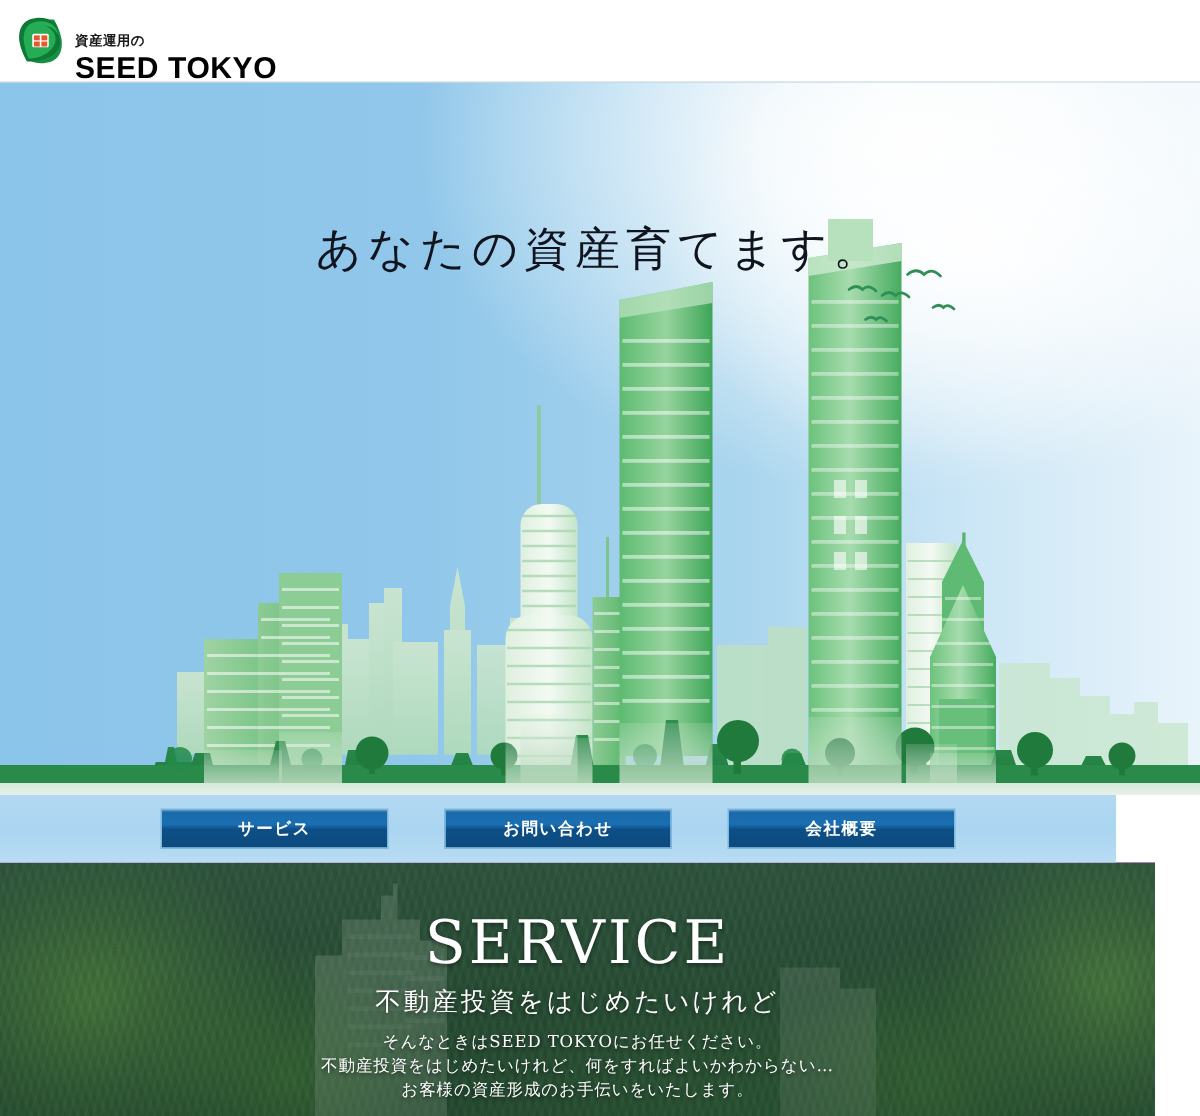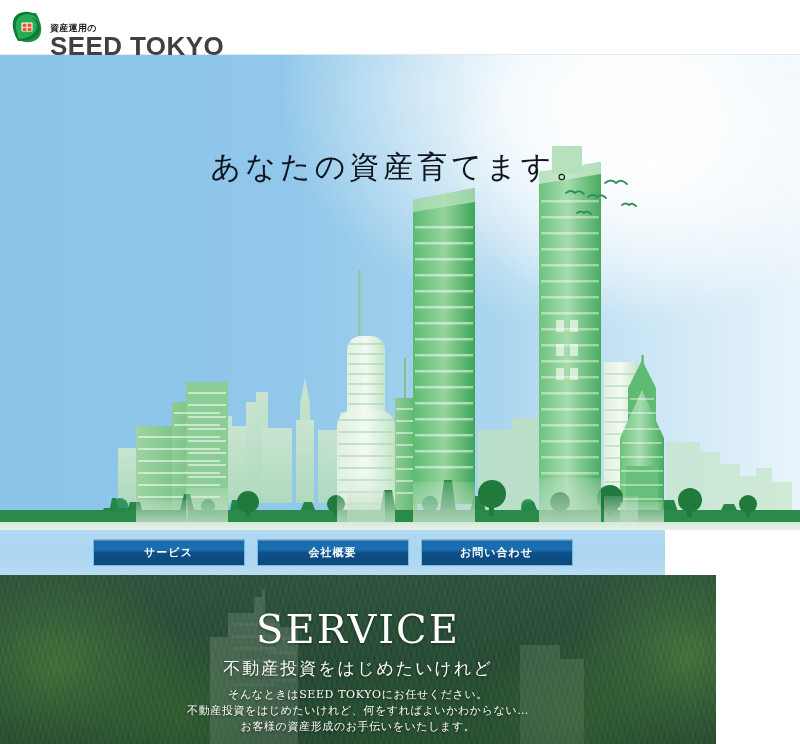--- a/index.html
+++ b/index.html
@@ -33,22 +33,22 @@
   .logo-mark svg{ display:block; }
   .logo-text{ display:flex; flex-direction:column; justify-content:center; }
   .logo-kicker{
     font-size:9px; line-height:11px;
     color:#1a1a1a; letter-spacing:.3px;
     font-weight:700;
     font-family:"DejaVu Sans", sans-serif;
     margin-top:28px;
   }
   .logo-name{
-    font-size:26px; line-height:25px;
-    font-weight:700; color:#404040;
+    font-size:20px; line-height:25px;
+    font-weight:700; color:#000000;
     letter-spacing:.4px;
     font-family:"Liberation Sans", sans-serif;
   }
 
   
   .hero{
     position:relative;
     width:800px; height:475px;
     overflow:hidden;
     background:#8cc5ea;
@@ -80,45 +80,45 @@
   .cityscape{
     position:absolute; left:0; bottom:0;
     width:800px; height:400px;
     z-index:3;
   }
   .cityscape svg{ display:block; width:800px; height:400px; }
 
   
   .nav-bar{
     position:relative;
-    width:665px; height:45px;
+    width:744px; height:45px;
     background:linear-gradient(to bottom,#b3d9f2 0%, #aad5f0 50%, #b8dcf3 100%);
     display:flex; align-items:center; justify-content:center;
-    gap:12px;
+    gap:37px;
     z-index:8;
   }
   .nav-btn{
     width:152px; height:27px;
     border:1px solid #7fb8dd;
     background:linear-gradient(to bottom,#1a6aaa 0%, #1a6fb2 38%, #0d4f86 52%, #0c4a7e 100%);
     color:#ffffff;
     font-size:11px;
     letter-spacing:1px;
     font-weight:700;
     display:flex; align-items:center; justify-content:center;
     cursor:pointer;
     font-family:"DejaVu Sans","Liberation Sans", sans-serif;
     text-decoration:none;
     box-shadow:inset 0 1px 0 rgba(255,255,255,.25);
   }
 
   
   .service{
     position:relative;
-    width:716px; height:169px;
+    width:770px; height:169px;
     overflow:hidden;
     background:#d946ef;
   }
   .service-photo{
     position:absolute; inset:0;
     background:
       radial-gradient(ellipse 300px 120px at 62% 96%, rgba(60,110,60,.55), rgba(20,52,28,0) 70%),
       radial-gradient(ellipse 180px 150px at 8% 55%, rgba(92,148,66,.85), rgba(45,95,45,0) 72%),
       radial-gradient(ellipse 160px 150px at 96% 50%, rgba(95,150,70,.85), rgba(45,95,45,0) 72%),
       radial-gradient(ellipse 140px 120px at 25% 85%, rgba(72,128,56,.8), rgba(40,85,40,0) 74%),
@@ -490,22 +490,22 @@
         <rect x="539" y="392" width="62" height="44"></rect>
         <rect x="604" y="392" width="34" height="26"></rect>
         <rect x="620" y="392" width="44" height="20"></rect>
       </g>
     </svg>
   </div>
 </section>
 
 <nav class="nav-bar">
   <a class="nav-btn" href="#">サービス</a>
+  <a class="nav-btn" href="#">お問い合わせ</a>
   <a class="nav-btn" href="#">会社概要</a>
-  <a class="nav-btn" href="#">お問い合わせ</a>
 </nav>
 
 <section class="service">
   <div class="service-photo"></div>
 
   <svg class="service-buildings" viewBox="0 0 800 169" preserveAspectRatio="none" aria-hidden="true">
     <g fill="#cfdccb" opacity=".8">
       <rect x="228" y="38" width="52" height="131"></rect>
       <rect x="268" y="52" width="30" height="117"></rect>
       <rect x="210" y="62" width="22" height="107"></rect>

